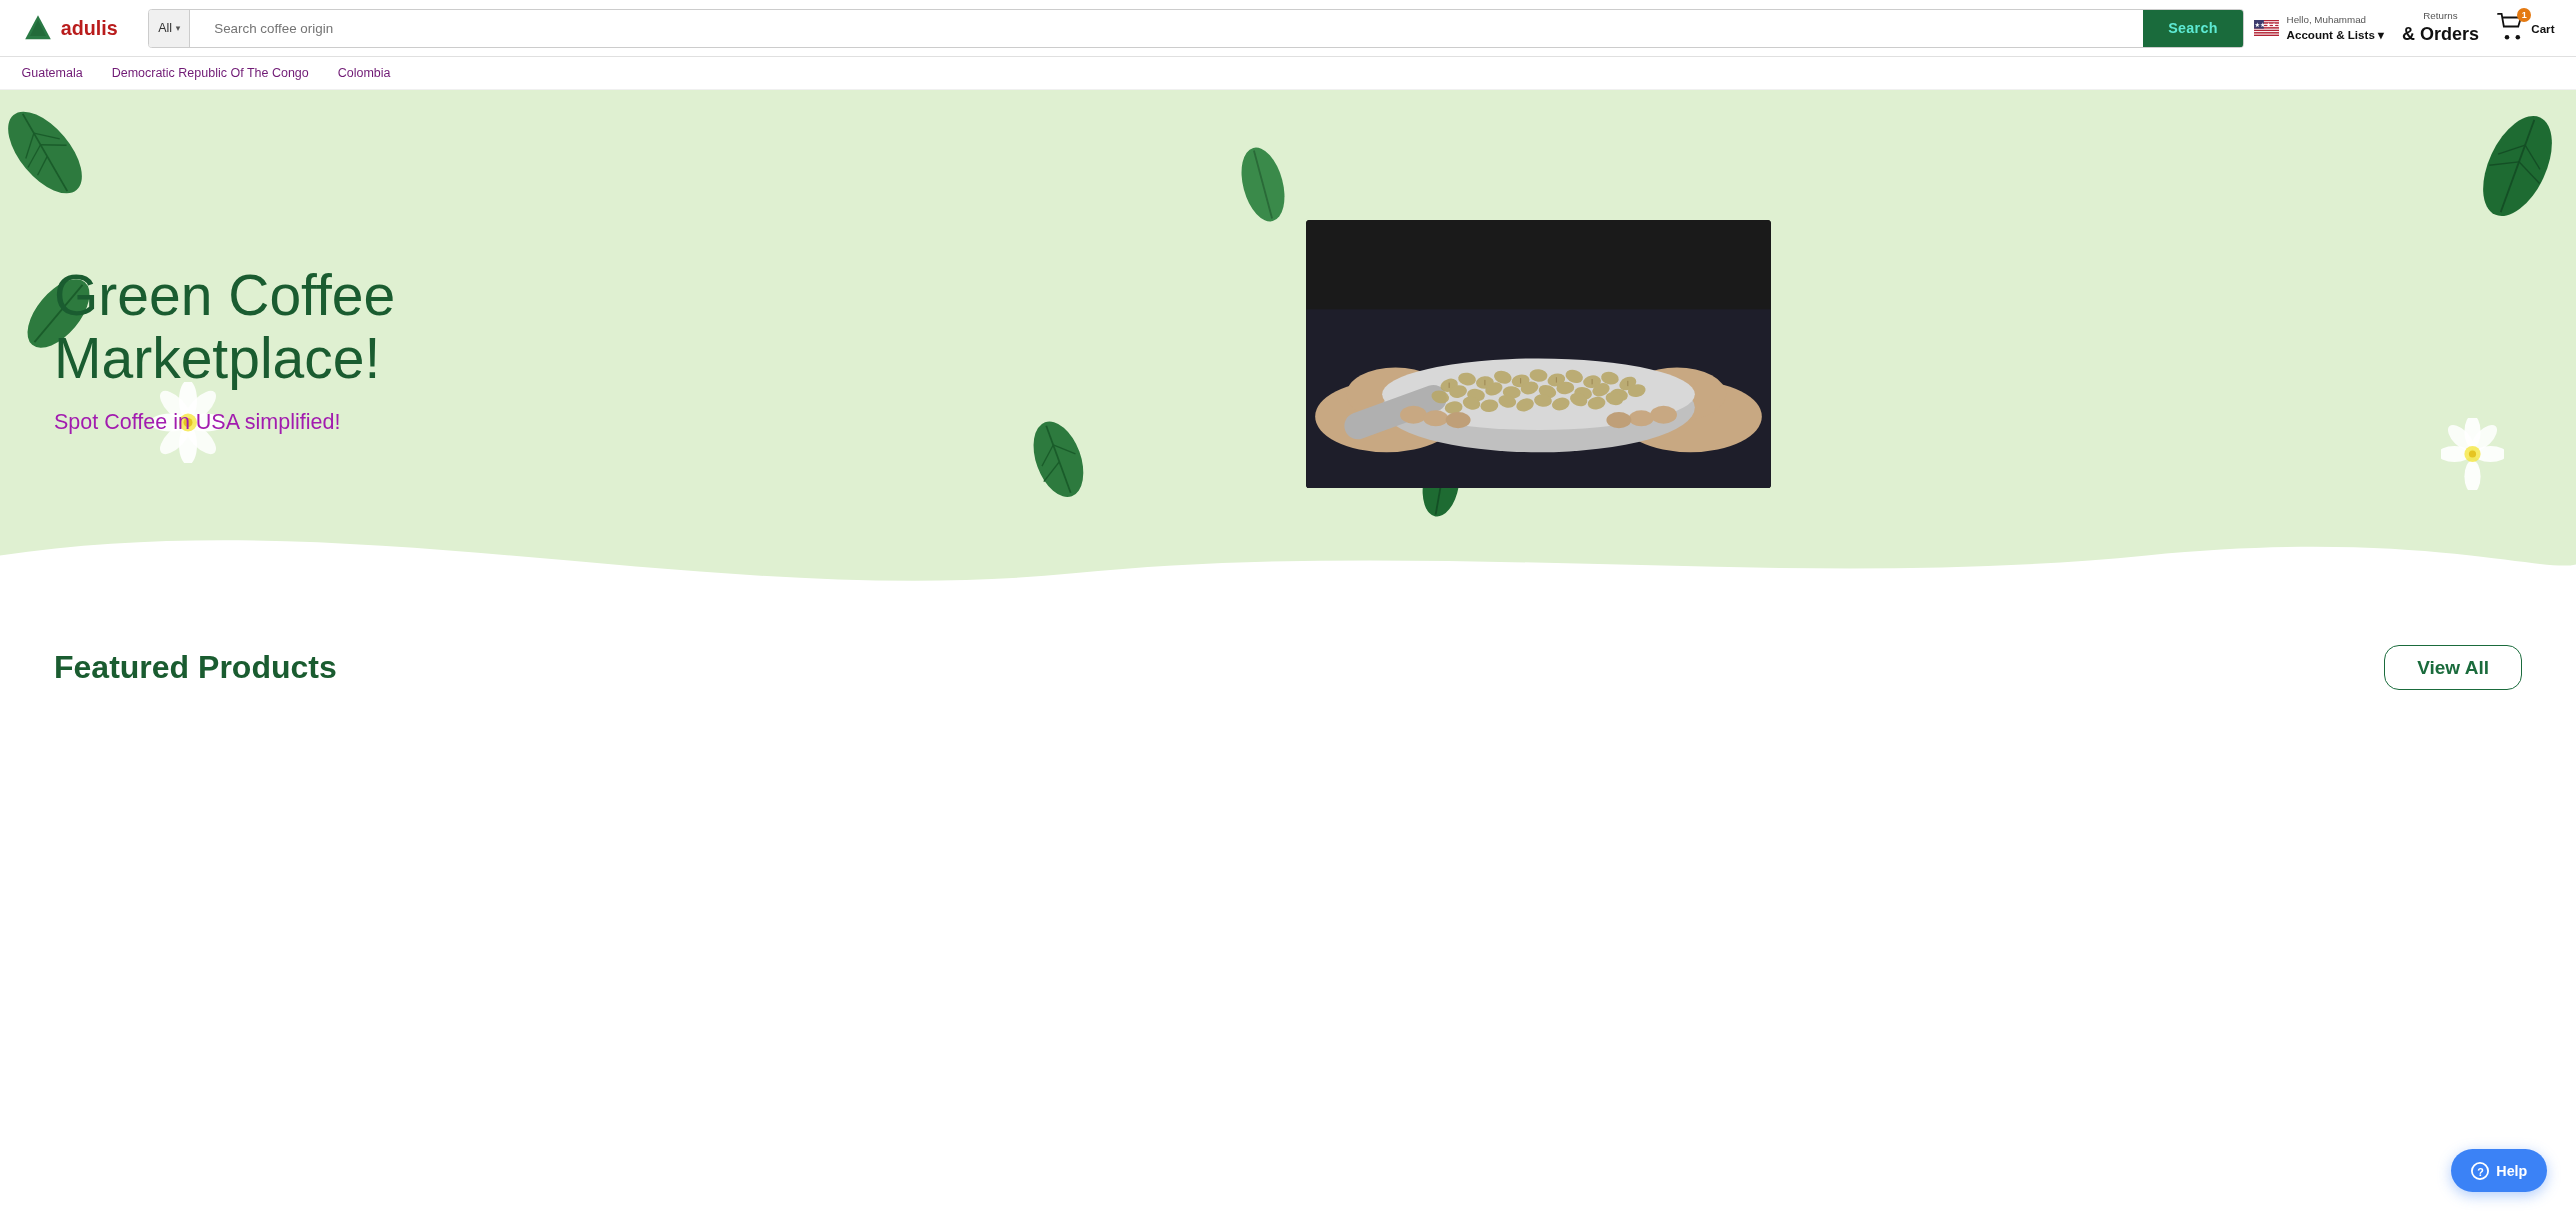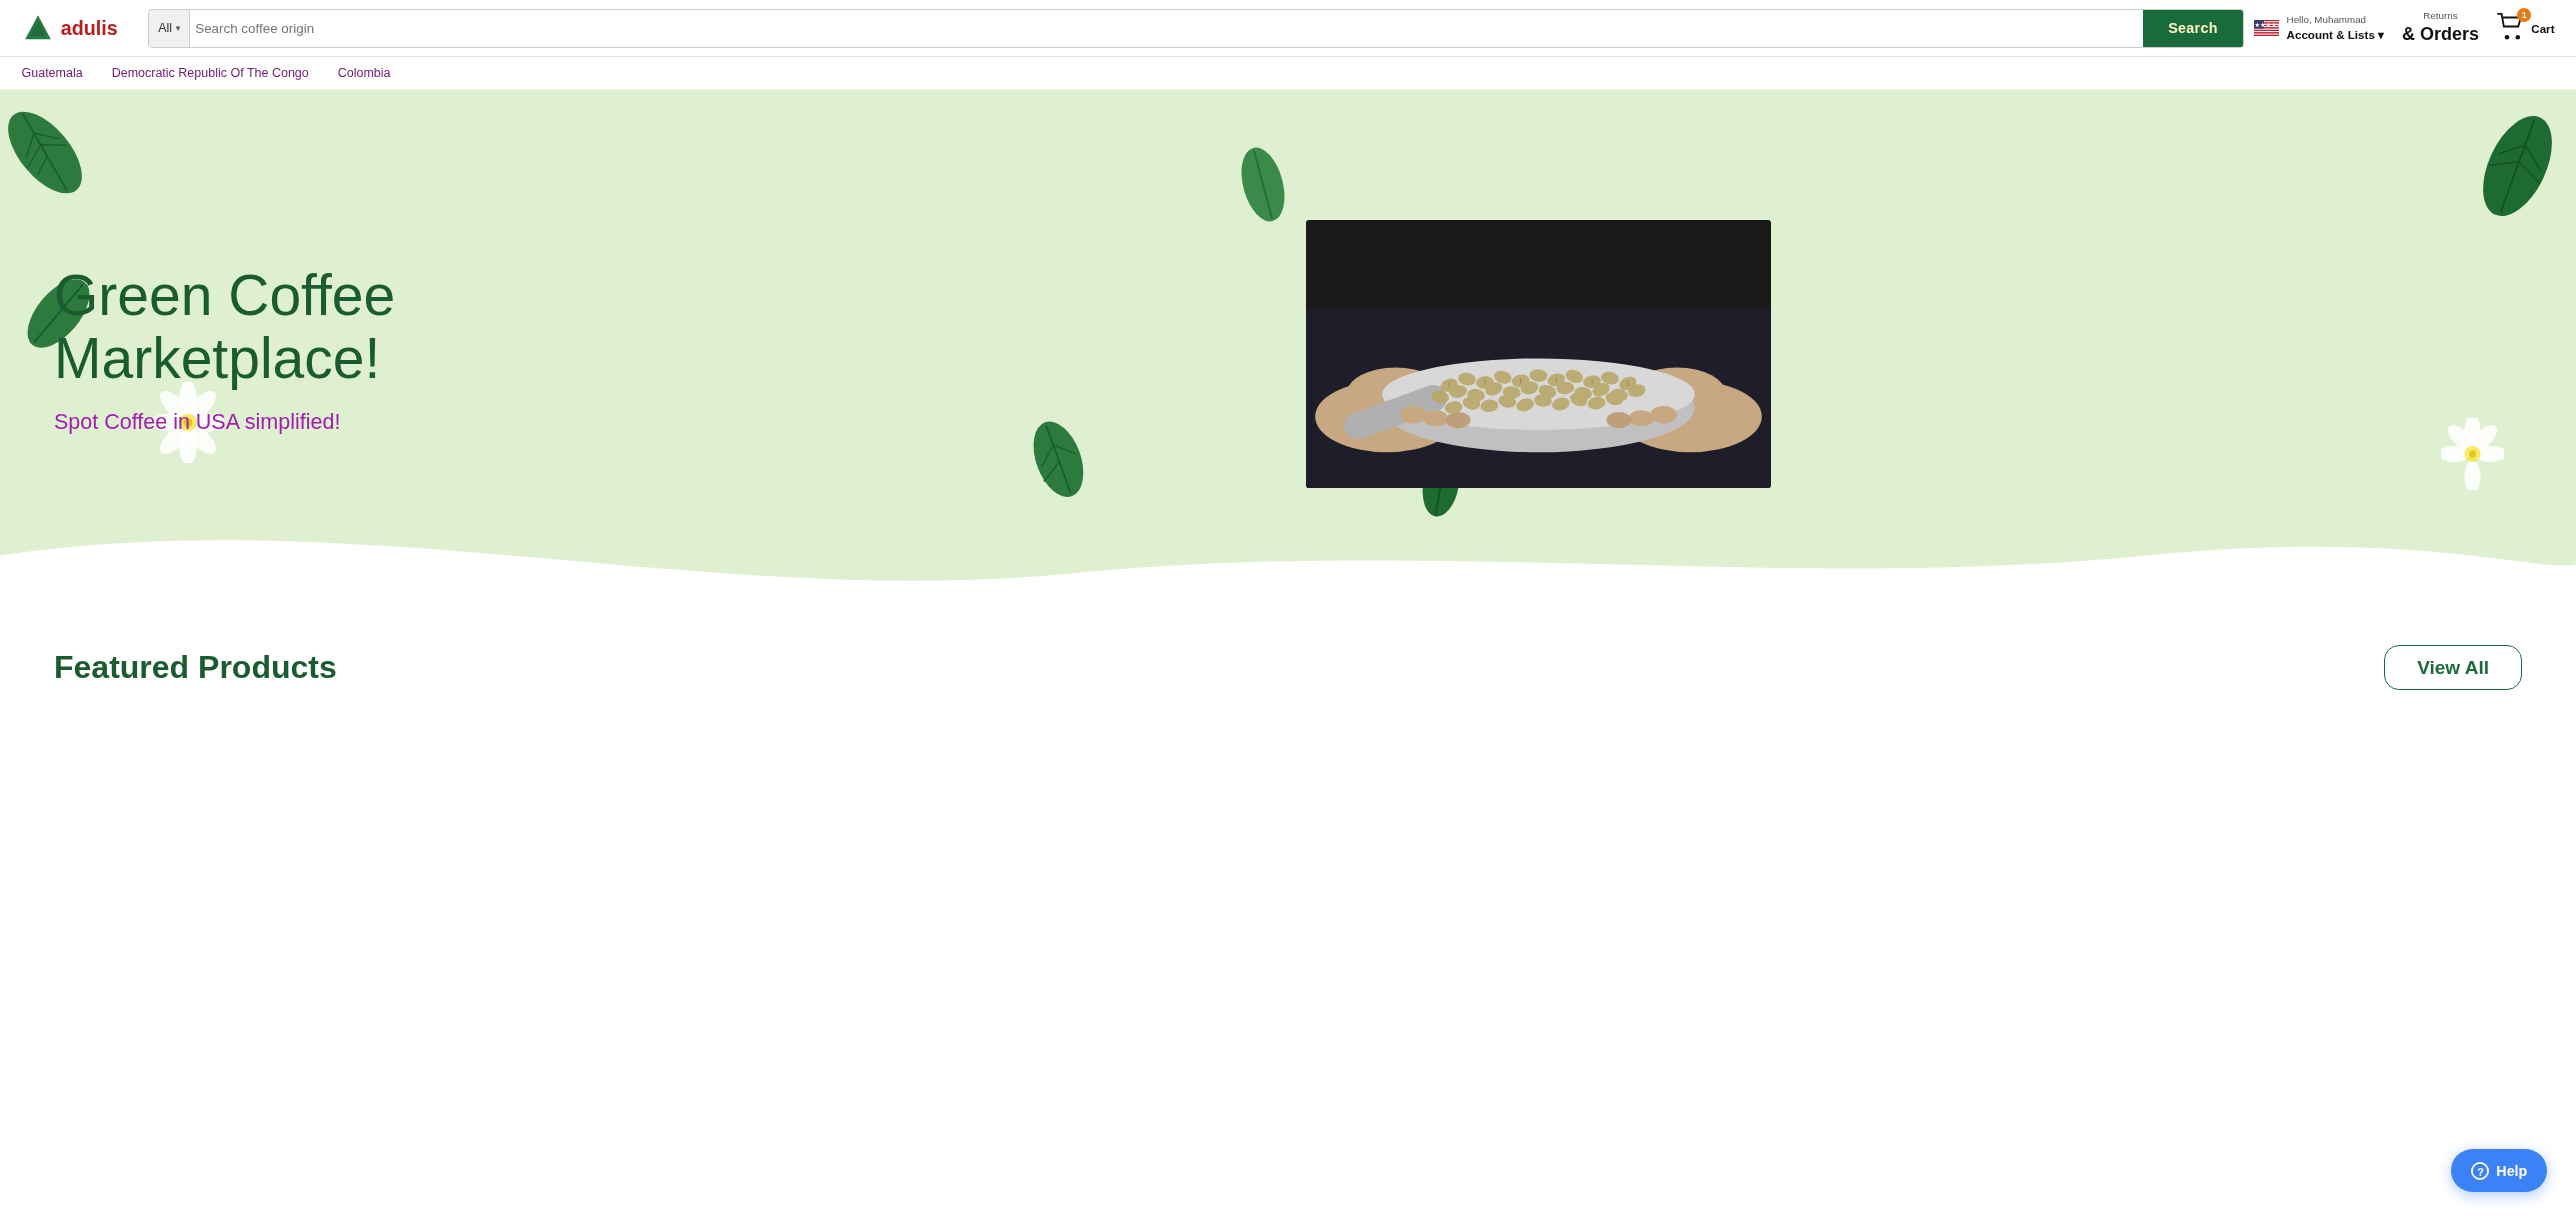--- a/index.html
+++ b/index.html
@@ -53,28 +53,28 @@
       gap: 3.6px;
     }
     .search-category .chevron {
       font-size: 9px;
       color: #555;
     }
     .search-input {
       flex: 1;
       border: none;
       outline: none;
-      padding: 0 5px;
+      padding: 0 24px;
       font-size: 13.4px;
       color: #701a75;
       height: 100%;
     }
     .search-btn {
       background: #1a6b3c;
-      color: #fef9c3;
+      color: #5eead4;
       border: none;
       padding: 0 25px;
       height: 100%;
       font-size: 14.3px;
       font-weight: 600;
       cursor: pointer;
       letter-spacing: 0.3px;
     }
 
     .header-right {

